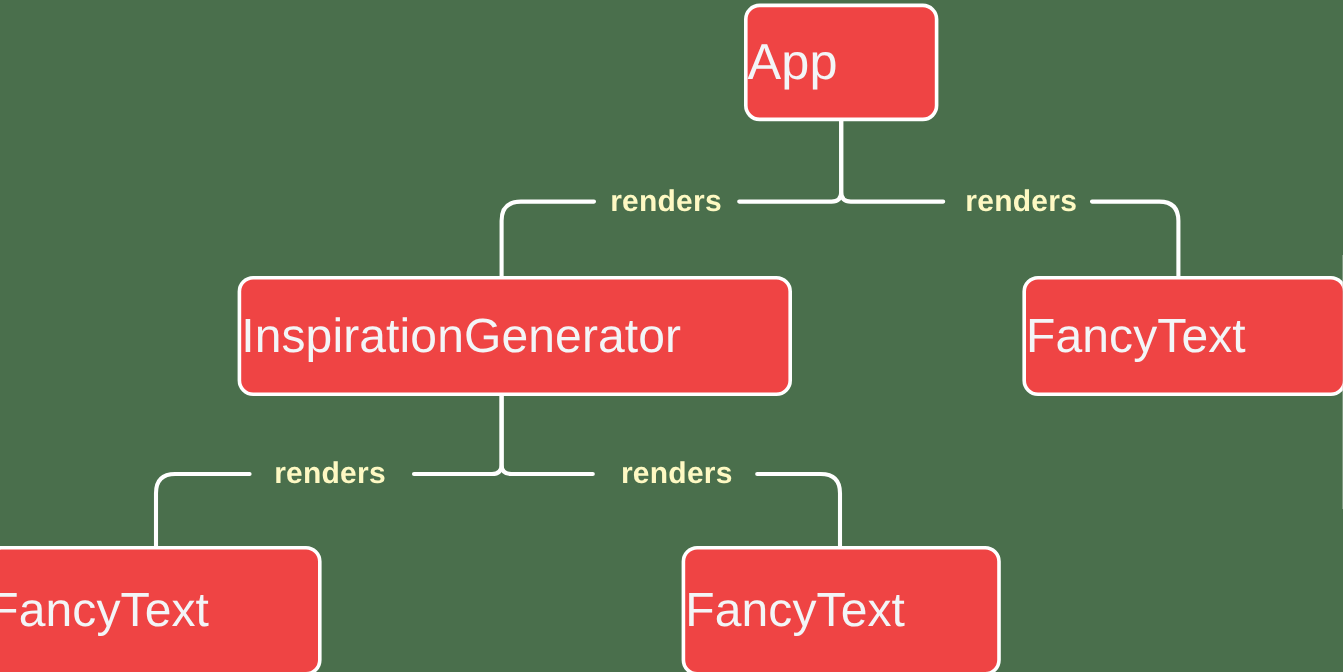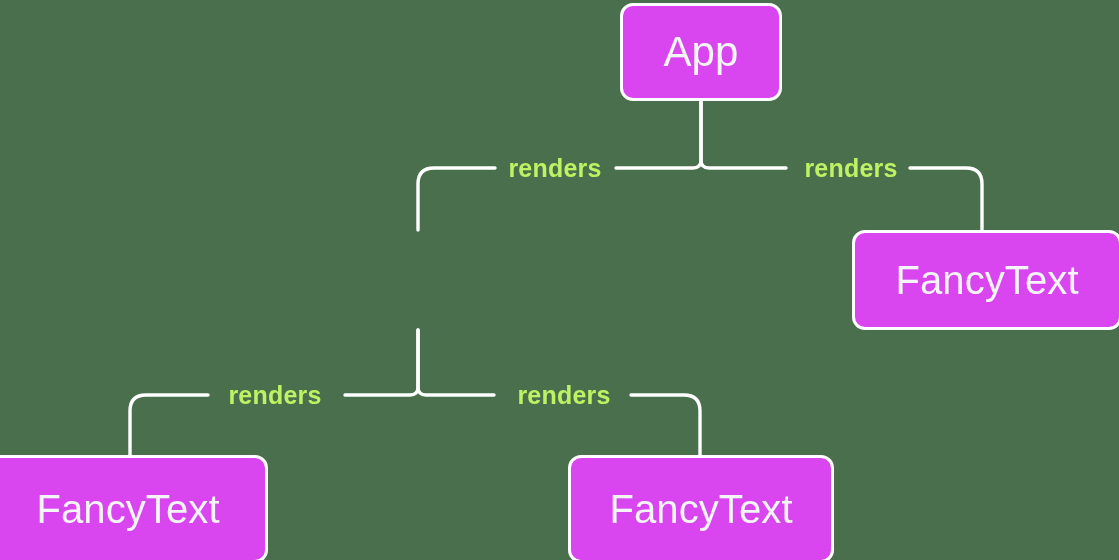--- a/index.html
+++ b/index.html
@@ -22,37 +22,37 @@
   #connector-layer {
     position: absolute;
     left: 0;
     top: 0;
     width: 1119px;
     height: 560px;
   }
   .node-box {
     position: absolute;
     box-sizing: border-box;
-    background: #d946ef;
+    background: #ef4444;
     border: 3px solid #ffffff;
     border-radius: 13px;
     display: flex;
     align-items: center;
-    justify-content: center;
+    justify-content: flex-start;
     color: #f3f5f7;
     letter-spacing: 0.1px;
   }
   .node-label {
     font-weight: 400;
     line-height: 1;
     white-space: nowrap;
   }
   .edge-label {
     position: absolute;
-    color: #bef264;
+    color: #fef9c3;
     font-size: 25px;
     font-weight: 700;
     line-height: 1;
     white-space: nowrap;
     transform: translate(-50%, -50%);
     letter-spacing: 0.2px;
   }
   
   #node-app {
     left: 620px; top: 3px; width: 162px; height: 98px;
@@ -96,20 +96,23 @@
       <path d="M 208,395 L 146,395 Q 130,395 130,411 L 130,455"></path>
 
       <path d="M 631,395 L 684,395 Q 700,395 700,411 L 700,455"></path>
     </g>
   </svg>
 
   <div class="node-box" id="node-app">
     <span class="node-label">App</span>
   </div>
 
+  <div class="node-box" id="node-inspiration-generator">
+    <span class="node-label">InspirationGenerator</span>
+  </div>
 
   <div class="node-box" id="node-fancytext-right">
     <span class="node-label">FancyText</span>
   </div>
 
   <div class="node-box" id="node-fancytext-bottom">
     <span class="node-label">FancyText</span>
   </div>
 
   <div class="node-box" id="node-copyright">

